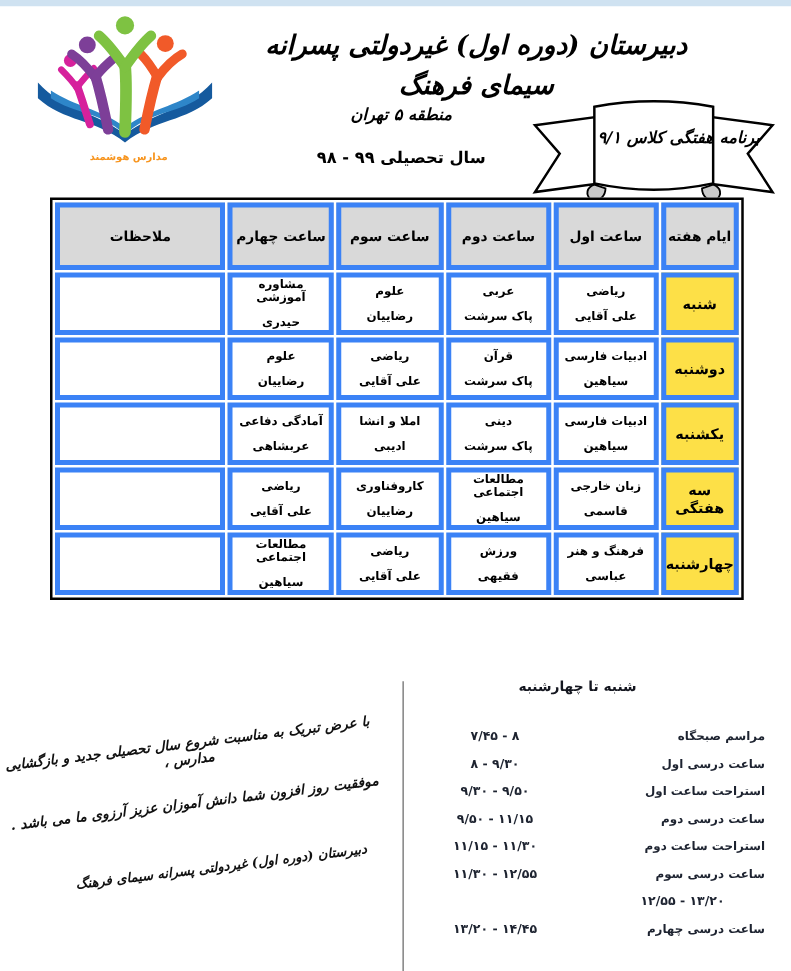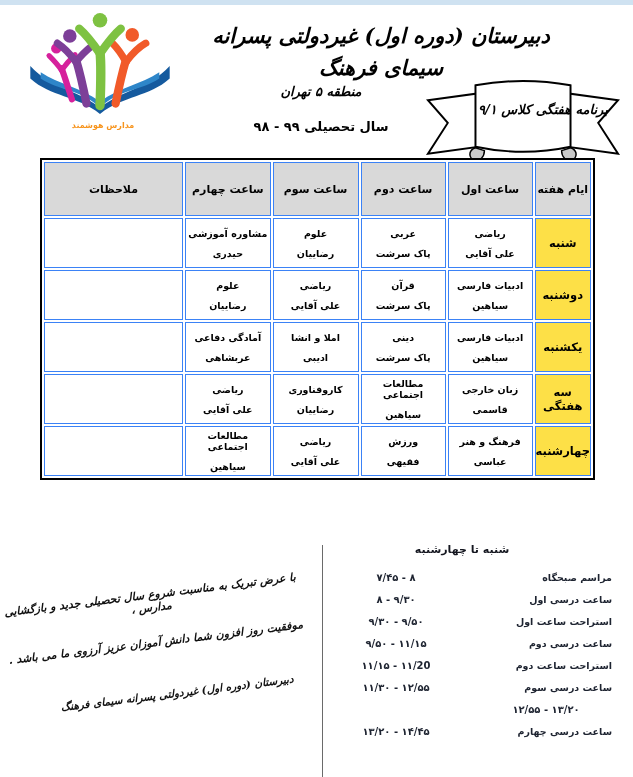--- a/index.html
+++ b/index.html
@@ -38,31 +38,31 @@
     position:absolute; top:32px; left:28px; width:142px; text-align:center;
     font-family:"DejaVu Serif", serif; font-style:italic; font-weight:bold; font-size:13px;margin-left:20px;
   }
 
   
   table.timetable {
     position:absolute; top:158px; left:40px; width:555px;
     border:2px solid #000; border-collapse:separate; border-spacing:2px;
     background:#fff;
   }
-  table.timetable td { border:1px solid #3b82f6; text-align:center; vertical-align:middle; }
+  table.timetable td { border:4px solid #3b82f6; text-align:center; vertical-align:middle; }
   td.hcell { background:#d9d9d9; font-weight:bold; font-size:11px; height:54px; }
   td.day   { background:#fde047; font-weight:bold; font-size:11.5px; }
   td.cell  { background:#fff; height:50px; }
   td.notes { background:#fff; }
   .subj  { font-weight:bold; font-size:9.5px; }
   .teach { font-weight:bold; font-size:9.5px; margin-top:9px; }
 
   
   .bells { position:absolute; top:543px; left:312px; width:300px; }
-  .bells-title { text-align:center; font-weight:bold; font-size:11px; margin-bottom:16px; color:#14161f; }
+  .bells-title { text-align:center; font-weight:bold; font-size:11px; margin-bottom:28px; color:#14161f; }
   .bell-row { display:flex; align-items:baseline; margin-bottom:11px; }
   .bell-label { width:150px; text-align:right; font-weight:bold; font-size:9.5px; color:#1d2330; }
   .bell-time  { width:132px; direction:ltr; text-align:center; font-weight:bold; font-size:10px; color:#1d2330; }
 
   .divider { position:absolute; top:545px; left:322px; width:1px; height:232px; background:#6a6a6a; }
 
   
   .greeting {
     position:absolute; top:588px; left:6px; width:300px;
     transform:rotate(-7deg); transform-origin:center;
@@ -268,21 +268,21 @@
     <div class="bell-row">
       <div class="bell-label">استراحت ساعت اول</div>
       <div class="bell-time">۹/۳۰ - ۹/۵۰</div>
     </div>
     <div class="bell-row">
       <div class="bell-label">ساعت درسی دوم</div>
       <div class="bell-time">۹/۵۰ - ۱۱/۱۵</div>
     </div>
     <div class="bell-row">
       <div class="bell-label">استراحت ساعت دوم</div>
-      <div class="bell-time">۱۱/۱۵ - ۱۱/20</div>
+      <div class="bell-time">۱۱/۱۵ - ۱۱/۳۰</div>
     </div>
     <div class="bell-row">
       <div class="bell-label">ساعت درسی سوم</div>
       <div class="bell-time">۱۱/۳۰ - ۱۲/۵۵</div>
     </div>
     <div class="bell-row">
       <div class="bell-time">۱۲/۵۵ - ۱۳/۲۰</div>
     </div>
     <div class="bell-row">
       <div class="bell-label">ساعت درسی چهارم</div>

